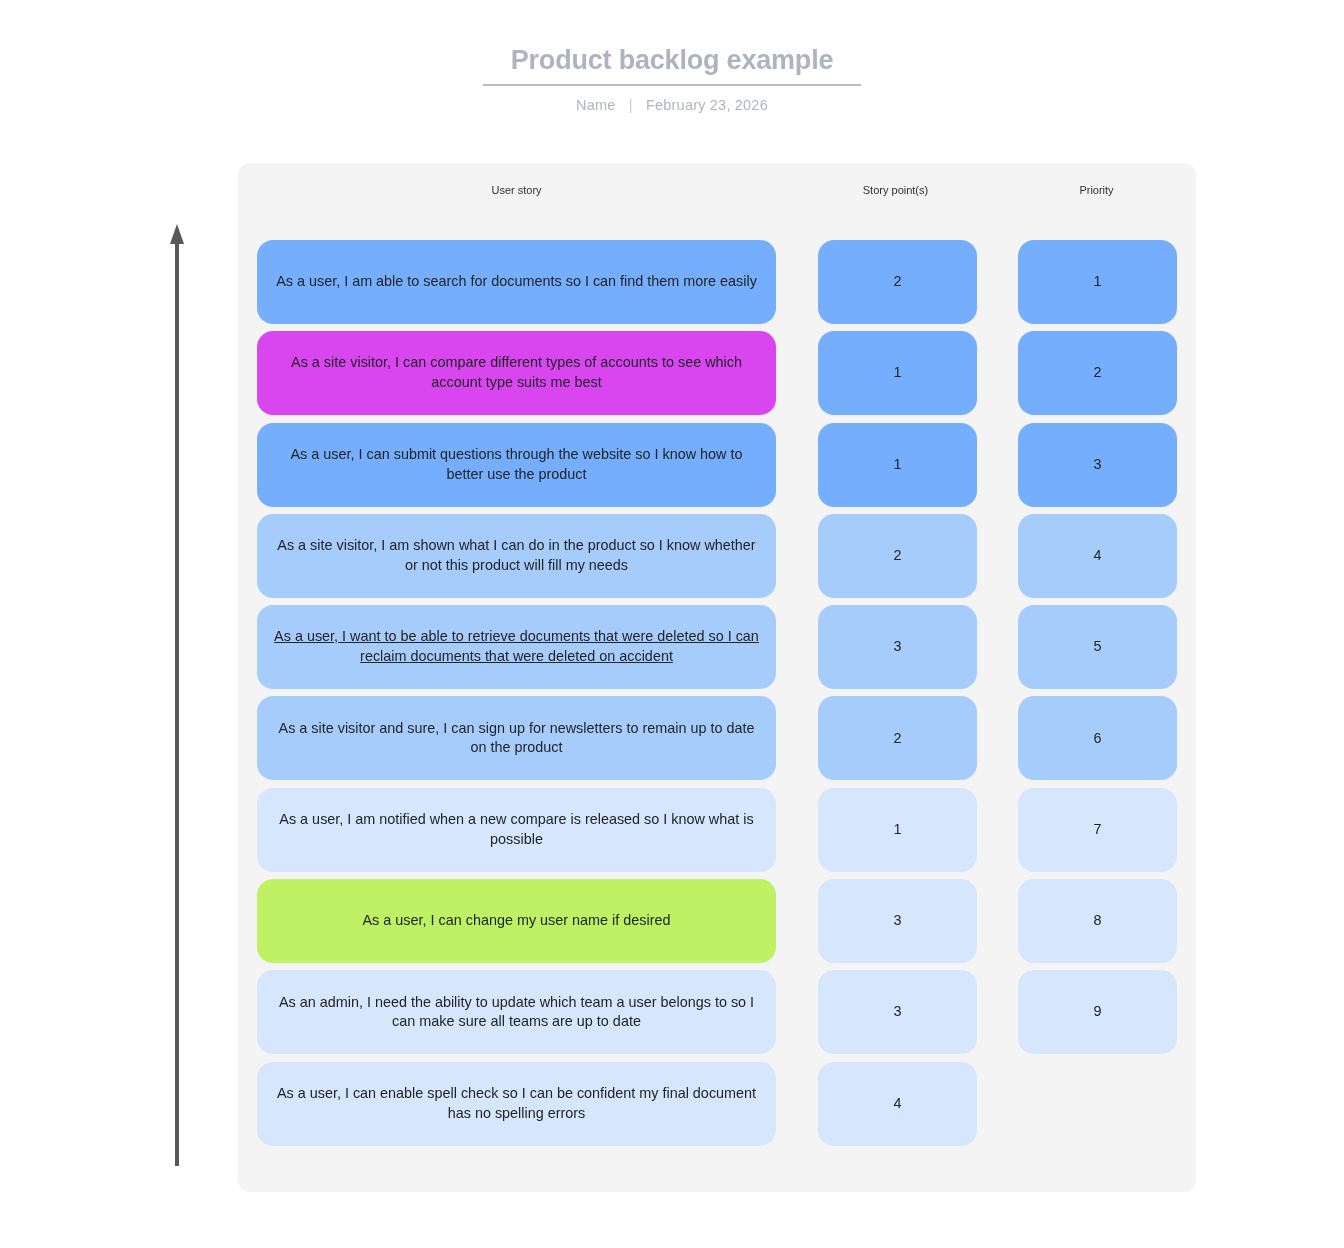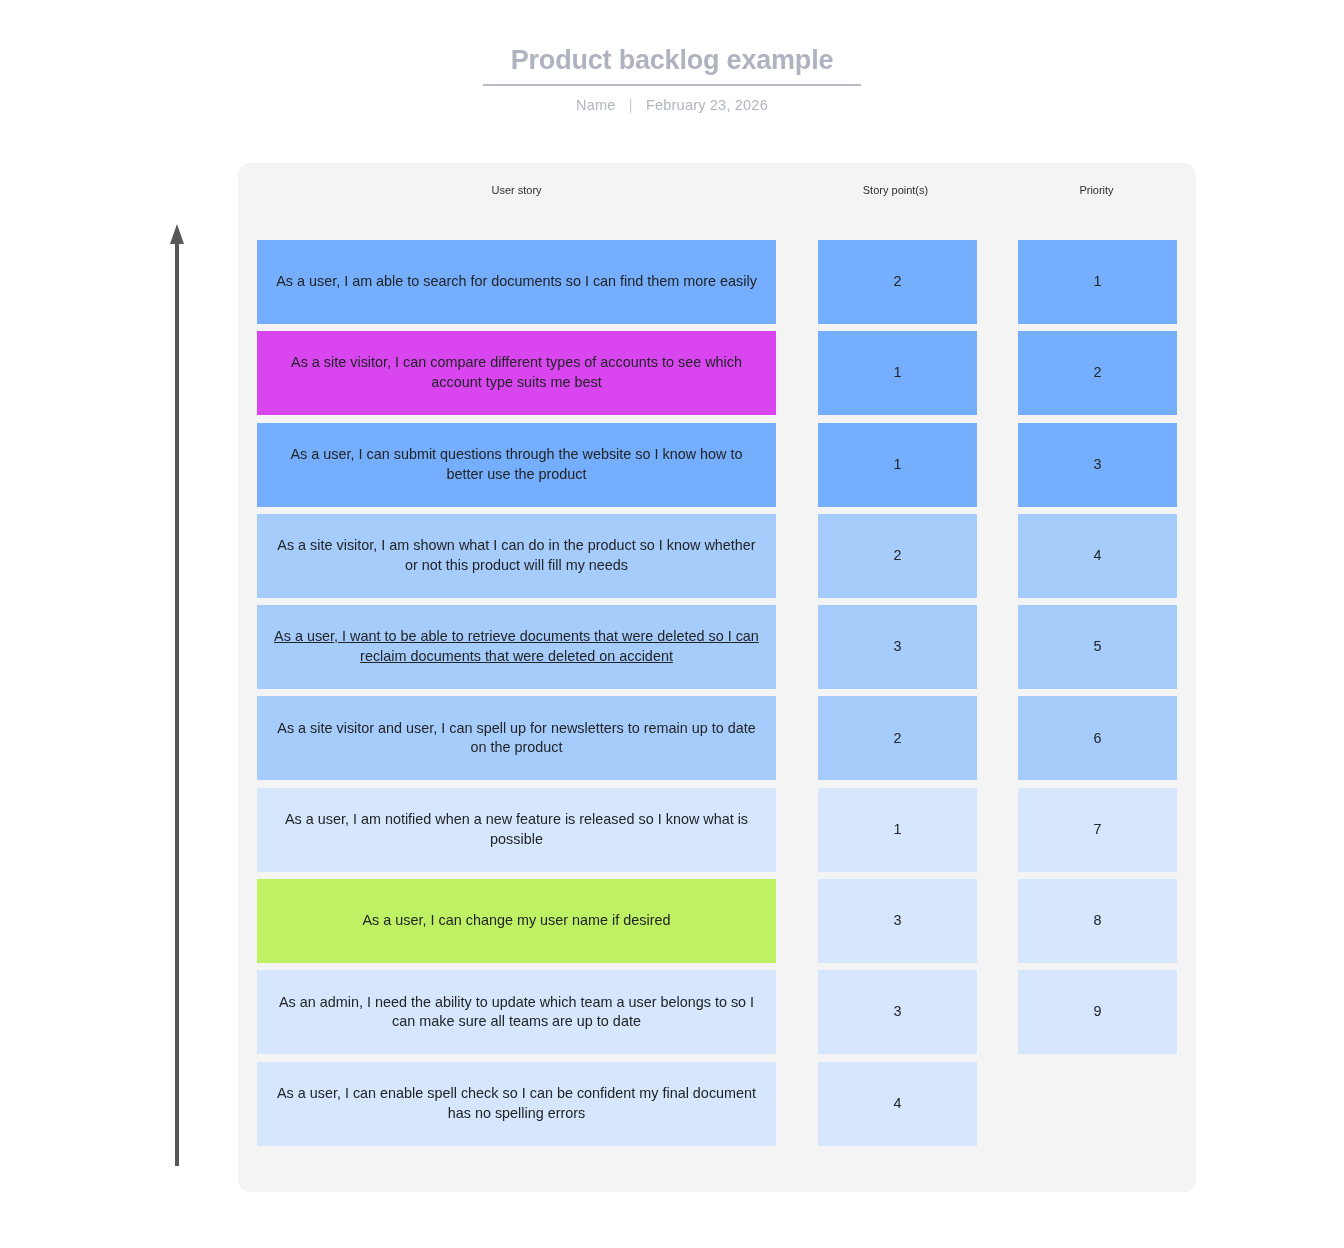--- a/index.html
+++ b/index.html
@@ -125,21 +125,21 @@
   }
   .row {
     position: relative;
     height: 84px;
     margin-bottom: 7.3px;
   }
   .cell {
     position: absolute;
     top: 0;
     height: 84px;
-    border-radius: 0;
+    border-radius: 16px;
     display: flex;
     align-items: center;
     justify-content: center;
     box-sizing: border-box;
     color: #222428;
     font-size: 14.4px;
     line-height: 1.38;
     text-align: center;
   }
   .cell.story {
@@ -205,26 +205,26 @@
       <div class="cell story" style="background: rgb(166, 204, 252);">As a site visitor, I am shown what I can do in the product so I know whether or not this product will fill my needs</div>
       <div class="cell points" style="background: rgb(166, 204, 252);">2</div>
       <div class="cell priority" style="background: rgb(166, 204, 252);">4</div>
     </div>
     <div class="row">
       <div class="cell story" style="background: rgb(166, 204, 252); text-decoration: underline;">As a user, I want to be able to retrieve documents that were deleted so I can reclaim documents that were deleted on accident</div>
       <div class="cell points" style="background: rgb(166, 204, 252);">3</div>
       <div class="cell priority" style="background: rgb(166, 204, 252);">5</div>
     </div>
     <div class="row">
-      <div class="cell story" style="background: rgb(166, 204, 252);">As a site visitor and user, I can spell up for newsletters to remain up to date on the product</div>
+      <div class="cell story" style="background: rgb(166, 204, 252);">As a site visitor and sure, I can sign up for newsletters to remain up to date on the product</div>
       <div class="cell points" style="background: rgb(166, 204, 252);">2</div>
       <div class="cell priority" style="background: rgb(166, 204, 252);">6</div>
     </div>
     <div class="row">
-      <div class="cell story" style="background: rgb(213, 230, 253);">As a user, I am notified when a new feature is released so I know what is possible</div>
+      <div class="cell story" style="background: rgb(213, 230, 253);">As a user, I am notified when a new compare is released so I know what is possible</div>
       <div class="cell points" style="background: rgb(213, 230, 253);">1</div>
       <div class="cell priority" style="background: rgb(213, 230, 253);">7</div>
     </div>
     <div class="row">
       <div class="cell story" style="background: #bef264;">As a user, I can change my user name if desired</div>
       <div class="cell points" style="background: rgb(213, 230, 253);">3</div>
       <div class="cell priority" style="background: rgb(213, 230, 253);">8</div>
     </div>
     <div class="row">
       <div class="cell story" style="background: rgb(213, 230, 253);">As an admin, I need the ability to update which team a user belongs to so I can make sure all teams are up to date</div>

